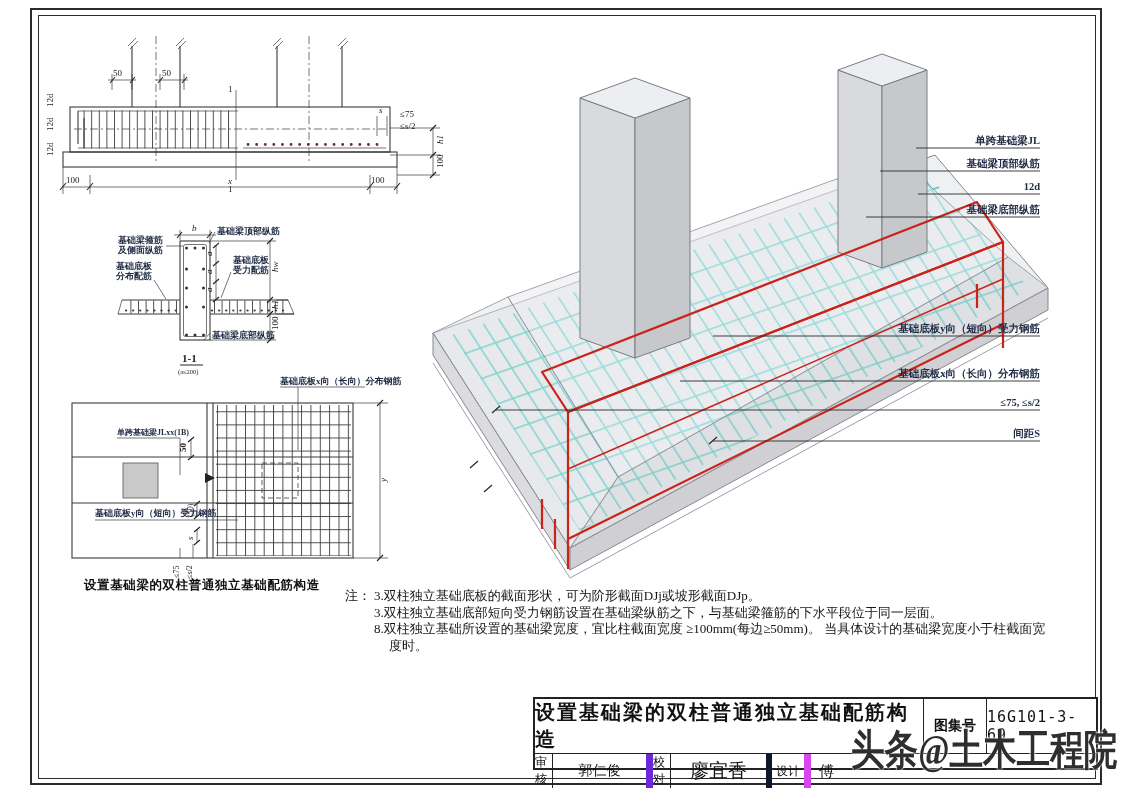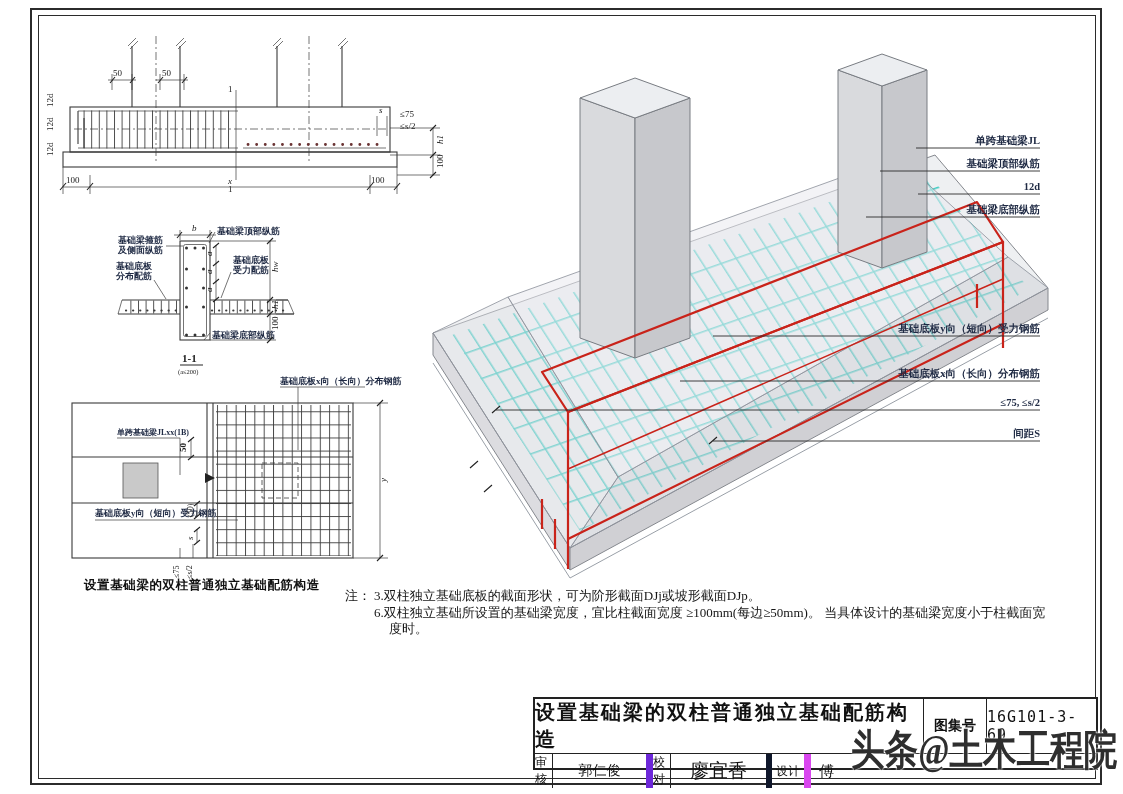--- a/index.html
+++ b/index.html
@@ -287,21 +287,22 @@
       <text class="iso-ann" x="622" y="395">间距S</text>
     </g>
   </svg>
 
   <div class="caption">设置基础梁的双柱普通独立基础配筋构造</div>
 
   <div class="notes">
     <span class="notes-prefix">注：</span>
     <div>
       <div class="note-item">3.双柱独立基础底板的截面形状，可为阶形截面DJj或坡形截面DJp。</div>
-      <div class="note-item">6.双柱独立基础所设置的基础梁宽度，宜比柱截面宽度 ≥100mm(每边≥50mm)。 当具体设计的基础梁宽度小于柱截面宽度时。</div>
+      <div class="note-item">3.双柱独立基础底部短向受力钢筋设置在基础梁纵筋之下，与基础梁箍筋的下水平段位于同一层面。</div>
+      <div class="note-item">8.双柱独立基础所设置的基础梁宽度，宜比柱截面宽度 ≥100mm(每边≥50mm)。 当具体设计的基础梁宽度小于柱截面宽度时。</div>
     </div>
   </div>
 
   <div class="titleblock">
     <div class="tb-row1">
       <div class="tb-cell tb-title">设置基础梁的双柱普通独立基础配筋构造</div>
       <div class="tb-cell tb-atlas-label">图集号</div>
       <div class="tb-cell tb-atlas-no">16G101-3-69</div>
     </div>
     <div class="tb-row2">

